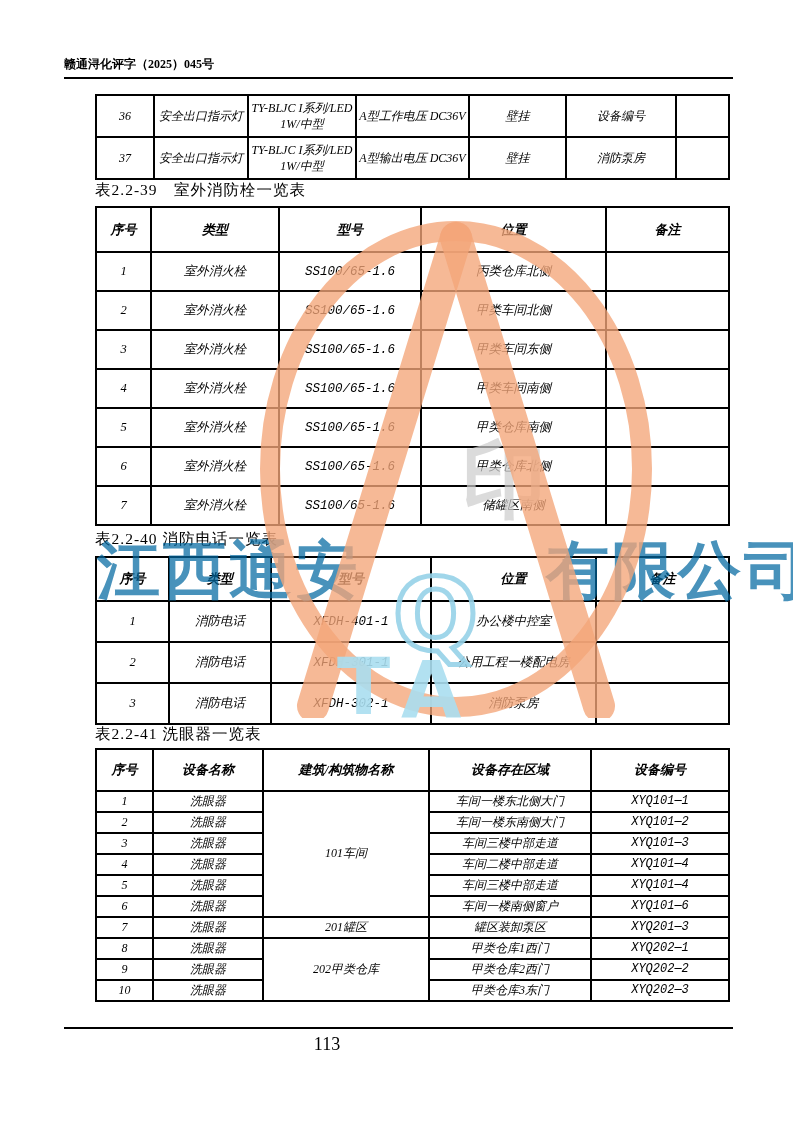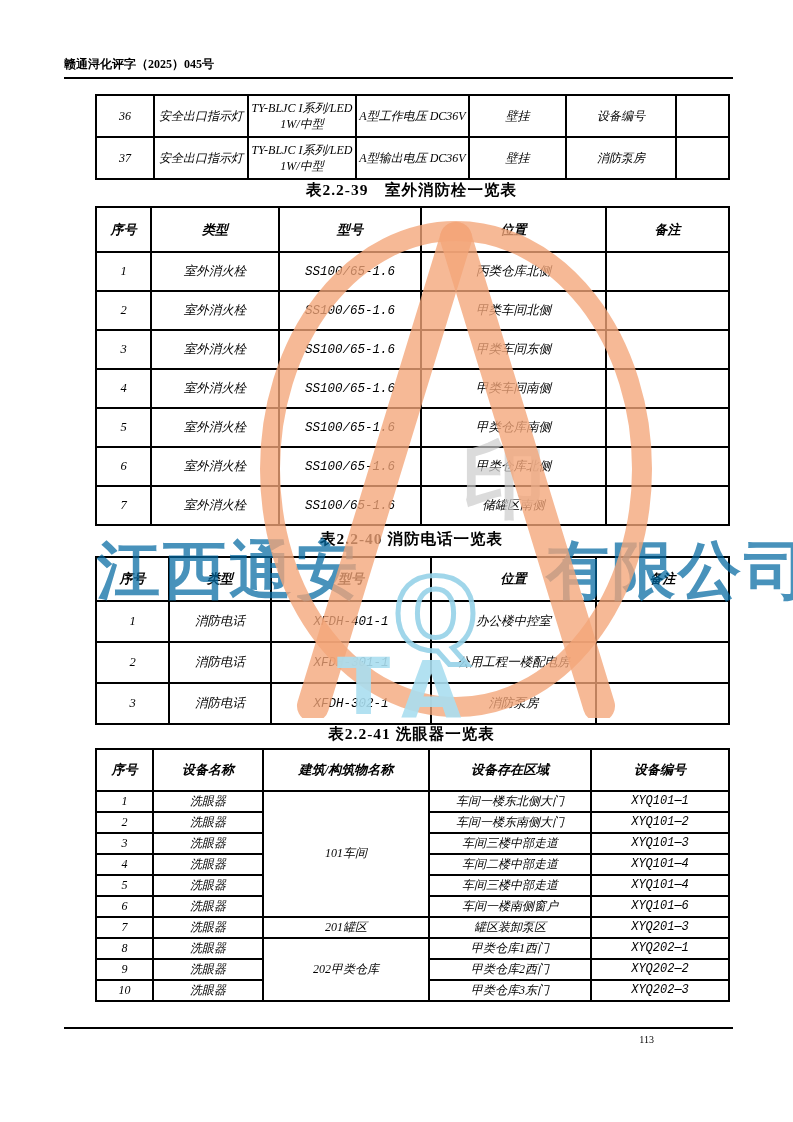--- a/index.html
+++ b/index.html
@@ -39,30 +39,30 @@
 
   #t40 { left:95px; top:556px; width:633px; }
   #t40 th { height:44px; font-size:13px; }
   #t40 td { height:41px; font-size:12.5px; }
 
   #t41 { left:95px; top:748px; width:633px; }
   #t41 th { height:42px; font-size:13px; }
   #t41 td { height:21px; font-size:12px; line-height:1.1; }
 
   .tbl-title {
-    position:absolute; left:95px; width:633px; text-align:center;
-    font-weight:bold; font-size:15.5px; letter-spacing:1px;
+    position:absolute; left:95px; width:633px; 
+    font-weight:normal; font-size:15.5px; letter-spacing:1px;
   }
   #title39 { top:180px; }
   #title40 { top:529px; }
   #title41 { top:724px; }
 
   
   #footer-line { position:absolute; left:64px; top:1027px; width:669px; border-top:2.5px solid #000; }
-  #page-number { position:absolute; left:0; top:1034px; width:654px; text-align:right; font-size:10px; }
+  #page-number { position:absolute; left:0; top:1034px; width:654px; text-align:center; font-size:18px; }
 
   
   #watermark { position:absolute; inset:0; pointer-events:none; z-index:30; }
   .wm-text {
     position:absolute; top:528px; font-size:63px; font-weight:bold;
     color:#0369a1; opacity:.72; letter-spacing:3px;
     font-family:"DejaVu Sans", sans-serif; white-space:nowrap;
   }
   #wm-left  { left:97px; }
   #wm-right { left:546px; }

